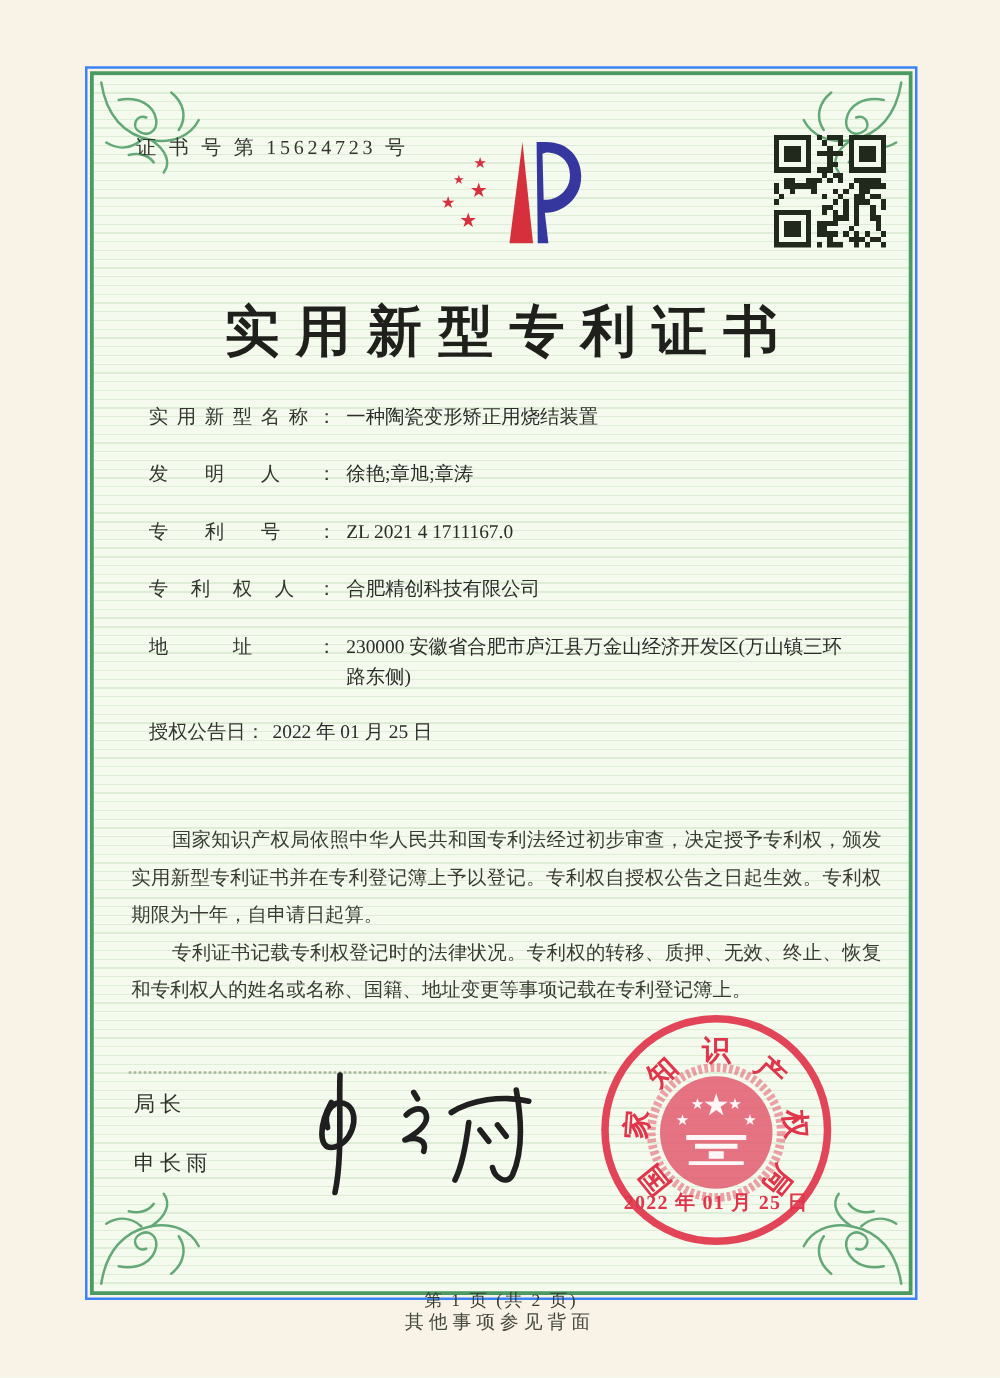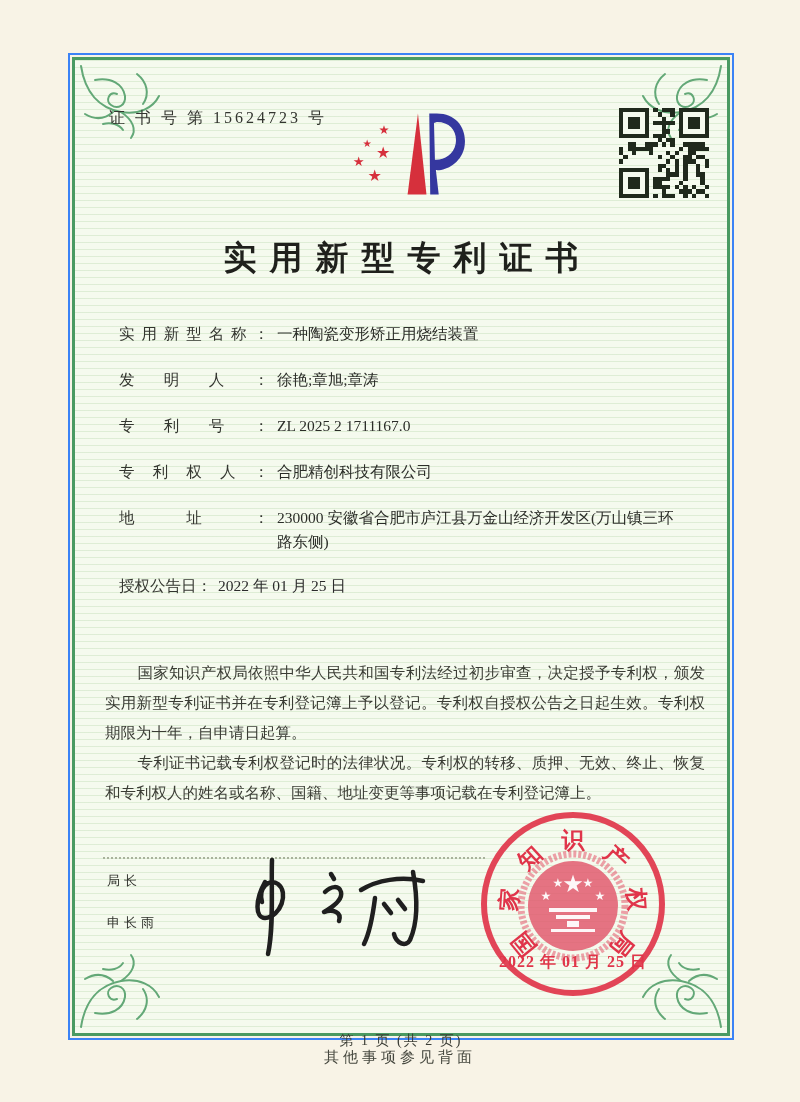--- a/index.html
+++ b/index.html
@@ -34,21 +34,21 @@
   .cert-no{
     position:absolute;left:34px;top:48px;
     font-size:16px;letter-spacing:3px;color:#33352f;
   }
   .logo{position:absolute;left:50%;top:46px;transform:translateX(-50%);width:132px;height:108px;}
   .qr{position:absolute;right:18px;top:48px;width:90px;height:90px;}
   .qr svg{width:100%;height:100%;}
 
   .title{
     position:absolute;left:0;right:0;top:176px;
-    text-align:center;font-size:33px;font-weight:bold;
+    text-align:center;font-size:44px;font-weight:bold;
     letter-spacing:13px;color:#1f201c;
     text-indent:13px; 
   }
 
   .fields{position:absolute;left:44px;right:22px;top:262px;font-size:15.5px;}
   .frow{display:flex;line-height:24px;margin-bottom:22px;}
   .flabel{
     flex:0 0 150px;display:inline-block;
     text-align:justify;text-align-last:justify;
     color:#33352f;
@@ -61,21 +61,21 @@
   .grant-pair .gvalue{margin-left:6px;}
 
   .paras{position:absolute;left:30px;right:22px;top:598px;
     font-size:15.5px;line-height:30px;text-align:justify;color:#3a3c34;}
   .paras p{margin:0;text-indent:2.1em;}
 
   .fold-line{
     position:absolute;left:28px;top:797px;width:382px;
     border-top:2px dotted #a9b29c;
   }
-  .signer{position:absolute;left:32px;top:812px;font-size:13px;letter-spacing:4px;color:#2e302a;}
+  .signer{position:absolute;left:32px;top:812px;font-size:17px;letter-spacing:4px;color:#2e302a;}
   .signer div{margin-bottom:24px;}
   .signature{position:absolute;left:150px;top:788px;width:232px;height:118px;}
   .signature svg{width:100%;height:100%;}
 
   .seal{position:absolute;left:402px;top:748px;width:192px;height:192px;}
   .seal svg{width:100%;height:100%;}
   .seal-date{
     position:absolute;left:392px;top:892px;width:212px;
     text-align:center;font-size:16px;font-weight:bold;
     color:#e0354a;letter-spacing:1px;
@@ -288,21 +288,21 @@
       <div class="frow">
         <span class="flabel">实用新型名称：</span>
         <span class="fvalue">一种陶瓷变形矫正用烧结装置</span>
       </div>
       <div class="frow">
         <span class="flabel">发明人：</span>
         <span class="fvalue">徐艳;章旭;章涛</span>
       </div>
       <div class="frow">
         <span class="flabel">专利号：</span>
-        <span class="fvalue">ZL 2025 2 1711167.0</span>
+        <span class="fvalue">ZL 2021 4 1711167.0</span>
       </div>
       <div class="frow">
         <span class="flabel">专利权人：</span>
         <span class="fvalue">合肥精创科技有限公司</span>
       </div>
       <div class="frow" style="margin-bottom:20px;">
         <span class="flabel">地址：</span>
         <span class="fvalue">230000 安徽省合肥市庐江县万金山经济开发区(万山镇三环路东侧)</span>
       </div>
       <div class="frow-grant">

